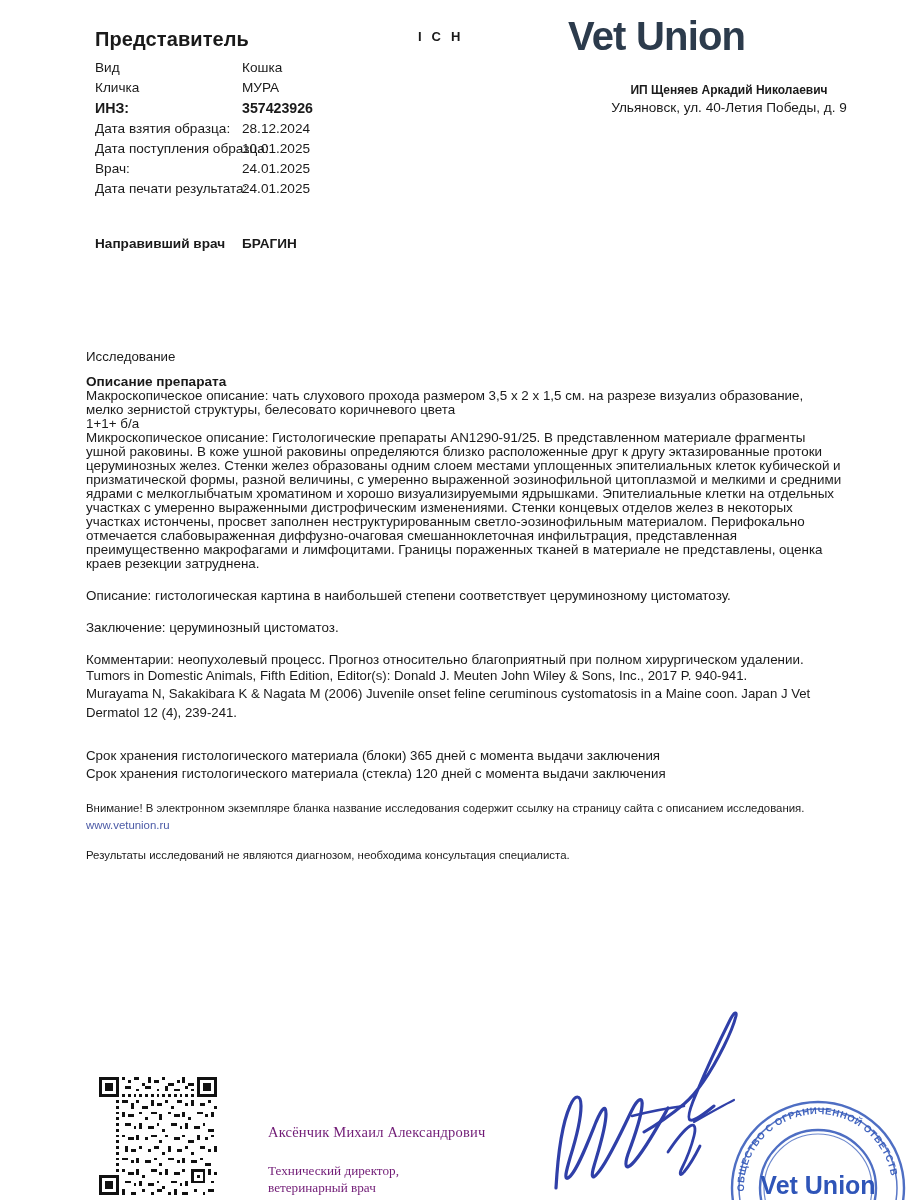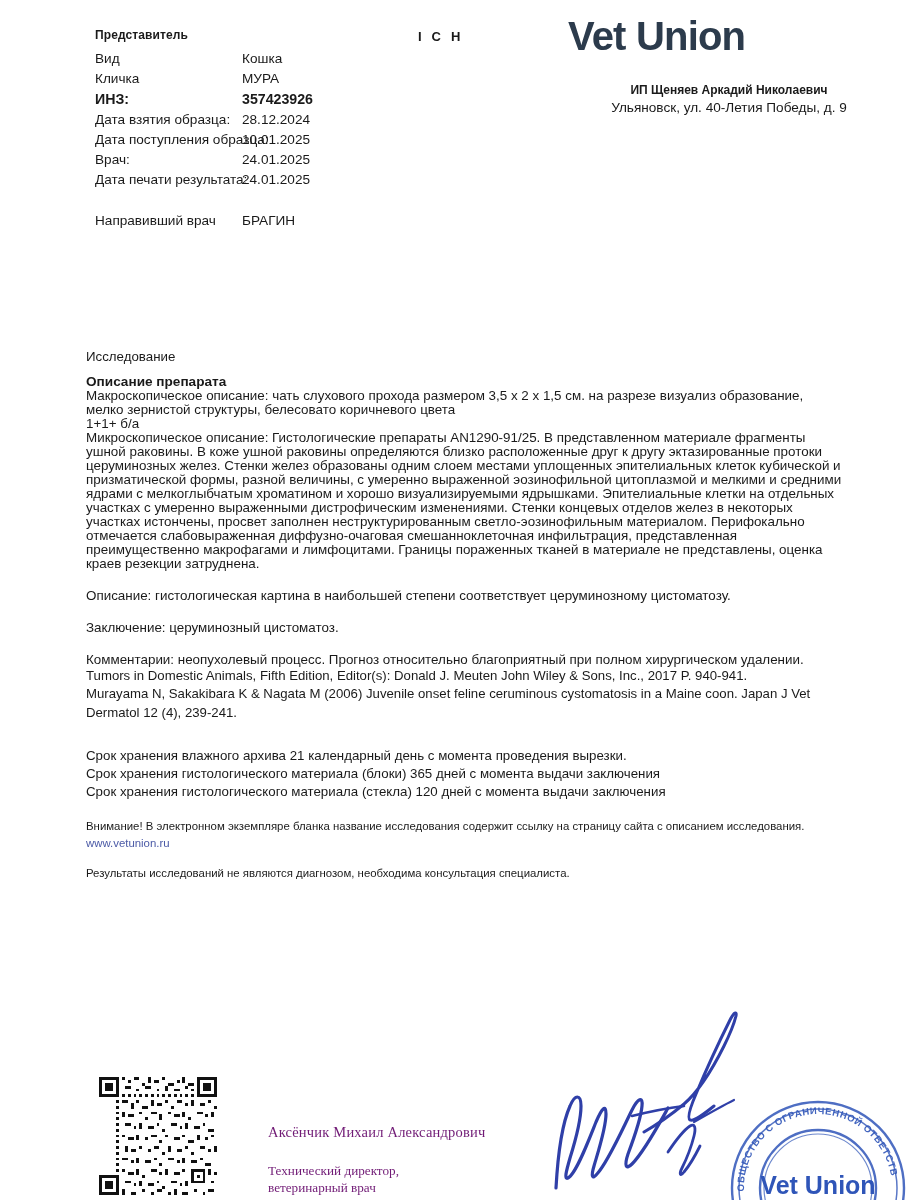--- a/index.html
+++ b/index.html
@@ -24,21 +24,21 @@
     width: 920px;
     height: 270px;
   }
   .patient-block {
     position: absolute;
     left: 95px;
     top: 28px;
     width: 420px;
   }
   .rep-title {
-    font-size: 12px;
+    font-size: 20px;
     font-weight: bold;
     letter-spacing: 0.1px;
     margin-bottom: 7px;
   }
   .ich-code {
     position: absolute;
     left: 418px;
     top: 29px;
     font-size: 13px;
     font-weight: bold;
@@ -47,21 +47,22 @@
   .prow {
     display: flex;
     font-size: 13.6px;
     line-height: 20.2px;
     white-space: nowrap;
   }
   .prow .lbl { width: 147px; flex: 0 0 147px; }
   .prow .val { flex: 1; }
   .prow.bold .lbl, .prow.bold .val { font-weight: bold; font-size: 14.2px; }
   .referrer-row {
-    margin-top: 21px;
+    margin-top: 35px;
+    font-weight: bold;
   }
 
   .brand-block {
     position: absolute;
     left: 568px;
     top: 14px;
     width: 330px;
   }
   .brand-logo {
     font-size: 40px;
@@ -247,21 +248,20 @@
   <p class="para gap">Описание: гистологическая картина в наибольшей степени соответствует церуминозному цистоматозу.</p>
   <p class="para gap">Заключение: церуминозный цистоматоз.</p>
   <p class="para gap">Комментарии: неопухолевый процесс. Прогноз относительно благоприятный при полном хирургическом удалении.</p>
 
   <div class="refs">
     <div>Tumors in Domestic Animals, Fifth Edition, Editor(s): Donald J. Meuten John Wiley &amp; Sons, Inc., 2017 P. 940-941.</div>
     <div>Murayama N, Sakakibara K &amp; Nagata M (2006) Juvenile onset feline ceruminous cystomatosis in a Maine coon. Japan J Vet Dermatol 12 (4), 239-241.</div>
   </div>
 
   <div class="storage">
-    <div>Срок хранения влажного архива 21 календарный день с момента проведения вырезки.</div>
     <div>Срок хранения гистологического материала (блоки) 365 дней с момента выдачи заключения</div>
     <div>Срок хранения гистологического материала (стекла) 120 дней с момента выдачи заключения</div>
   </div>
 
   <div class="notice">Внимание! В электронном экземпляре бланка название исследования содержит ссылку на страницу сайта с описанием исследования.</div>
   <a class="link" href="#">www.vetunion.ru</a>
   <div class="disclaimer">Результаты исследований не являются диагнозом, необходима консультация специалиста.</div>
 
 </div>
 

